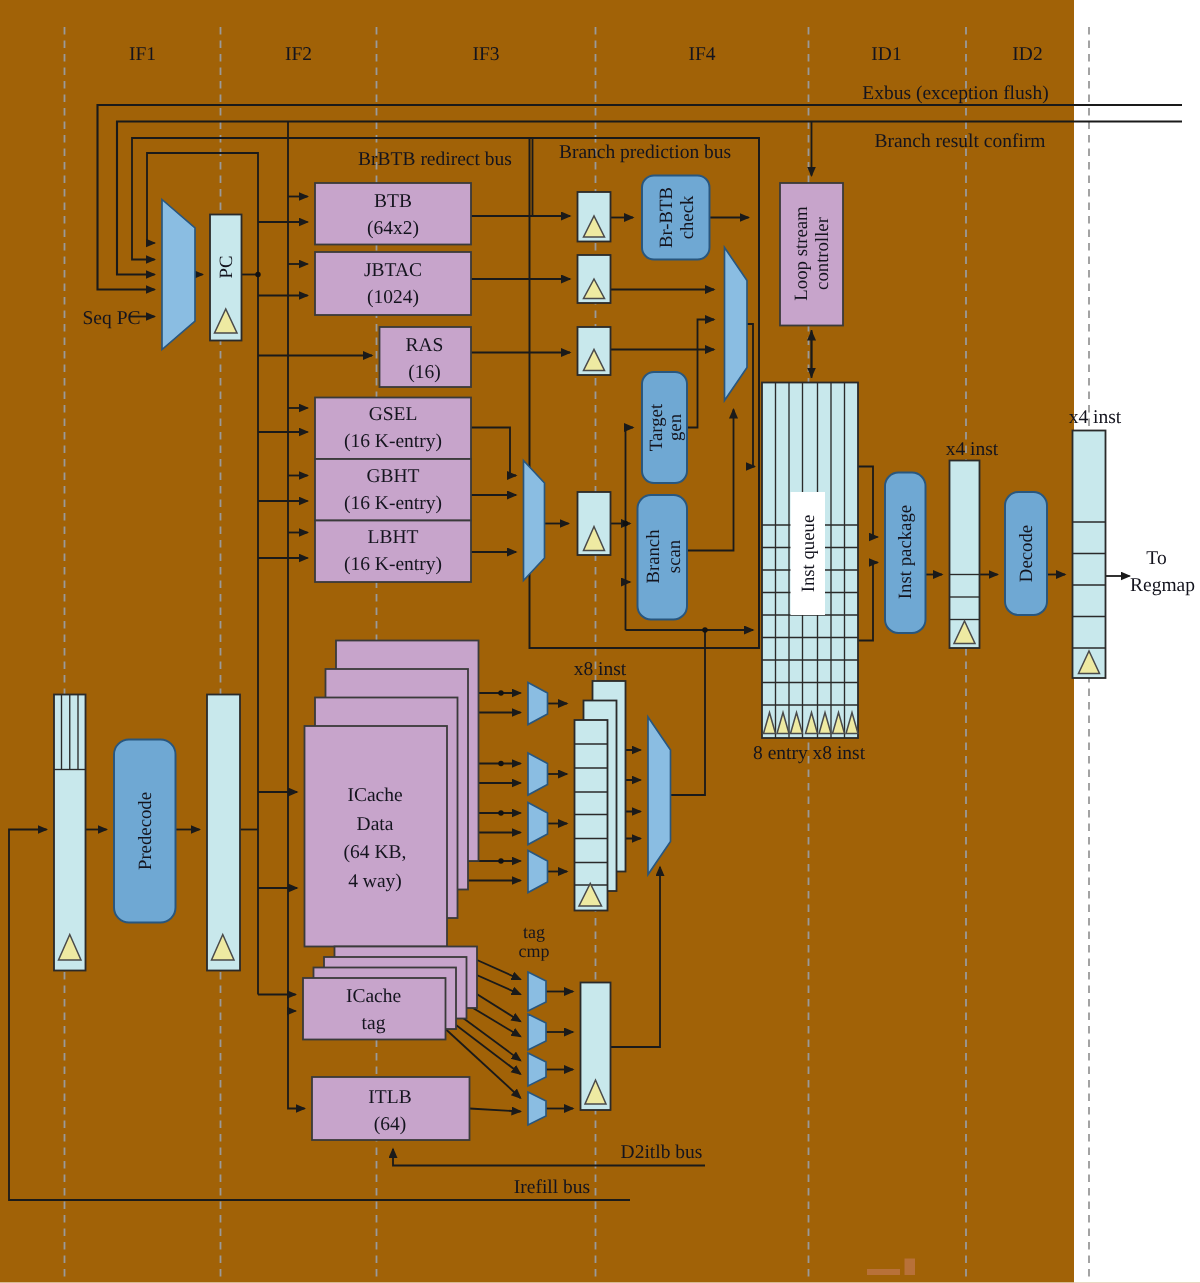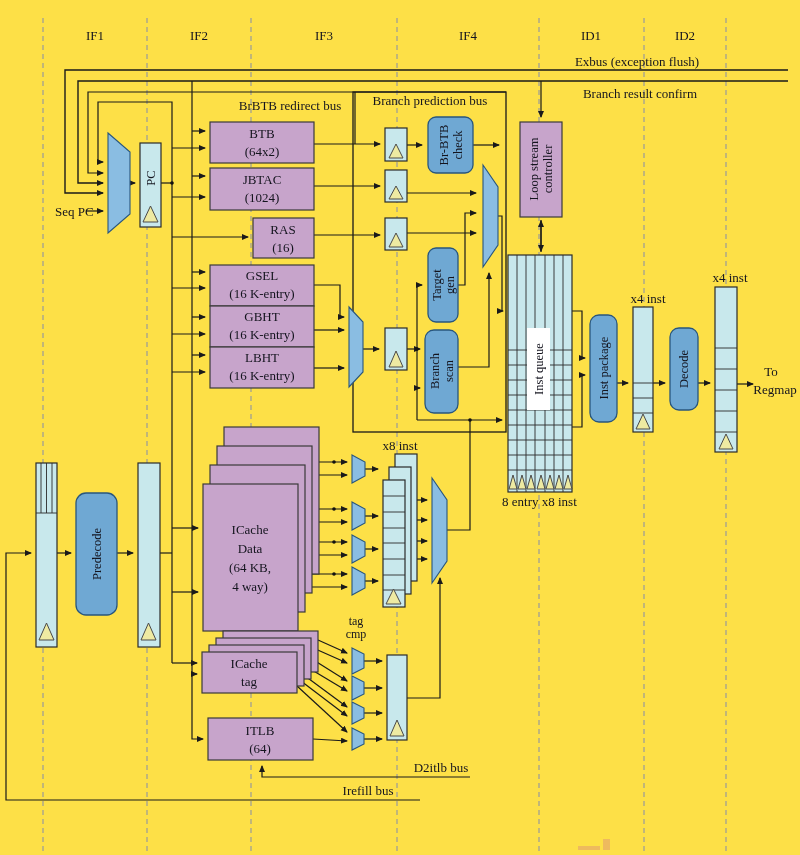--- a/index.html
+++ b/index.html
@@ -1,16 +1,16 @@
 <!DOCTYPE html>
 <html><head>
 <meta charset="utf-8">
 <style>
   html,body{margin:0;padding:0;background:#ffffff;}
-  .page{width:800px;height:855px;background:#fde047;position:relative;font-family:"Liberation Serif",serif;}
+  .page{width:716px;height:855px;background:#a16207;position:relative;font-family:"Liberation Serif",serif;}
   svg{display:block;}
   .w{stroke:#1a1a1a;stroke-width:1.2;fill:none;}
   .bus{stroke:#1a1a1a;stroke-width:1.4;fill:none;}
   .dash{stroke:#9a9a9a;stroke-width:1.2;fill:none;stroke-dasharray:5 4;}
   .pb{fill:#c7a4cb;stroke:#3a3a3a;stroke-width:1.2;}
   .bb{fill:#6fa8d3;stroke:#28567e;stroke-width:1.3;}
   .mx{fill:#8abde2;stroke:#28567e;stroke-width:1.1;}
   .rg{fill:#c8e8ec;stroke:#2a2a2a;stroke-width:1.2;}
   .tr{fill:#eeeaa2;stroke:#4a4a4a;stroke-width:1;}
   .busbox{fill:none;stroke:#1a1a1a;stroke-width:1.3;}

